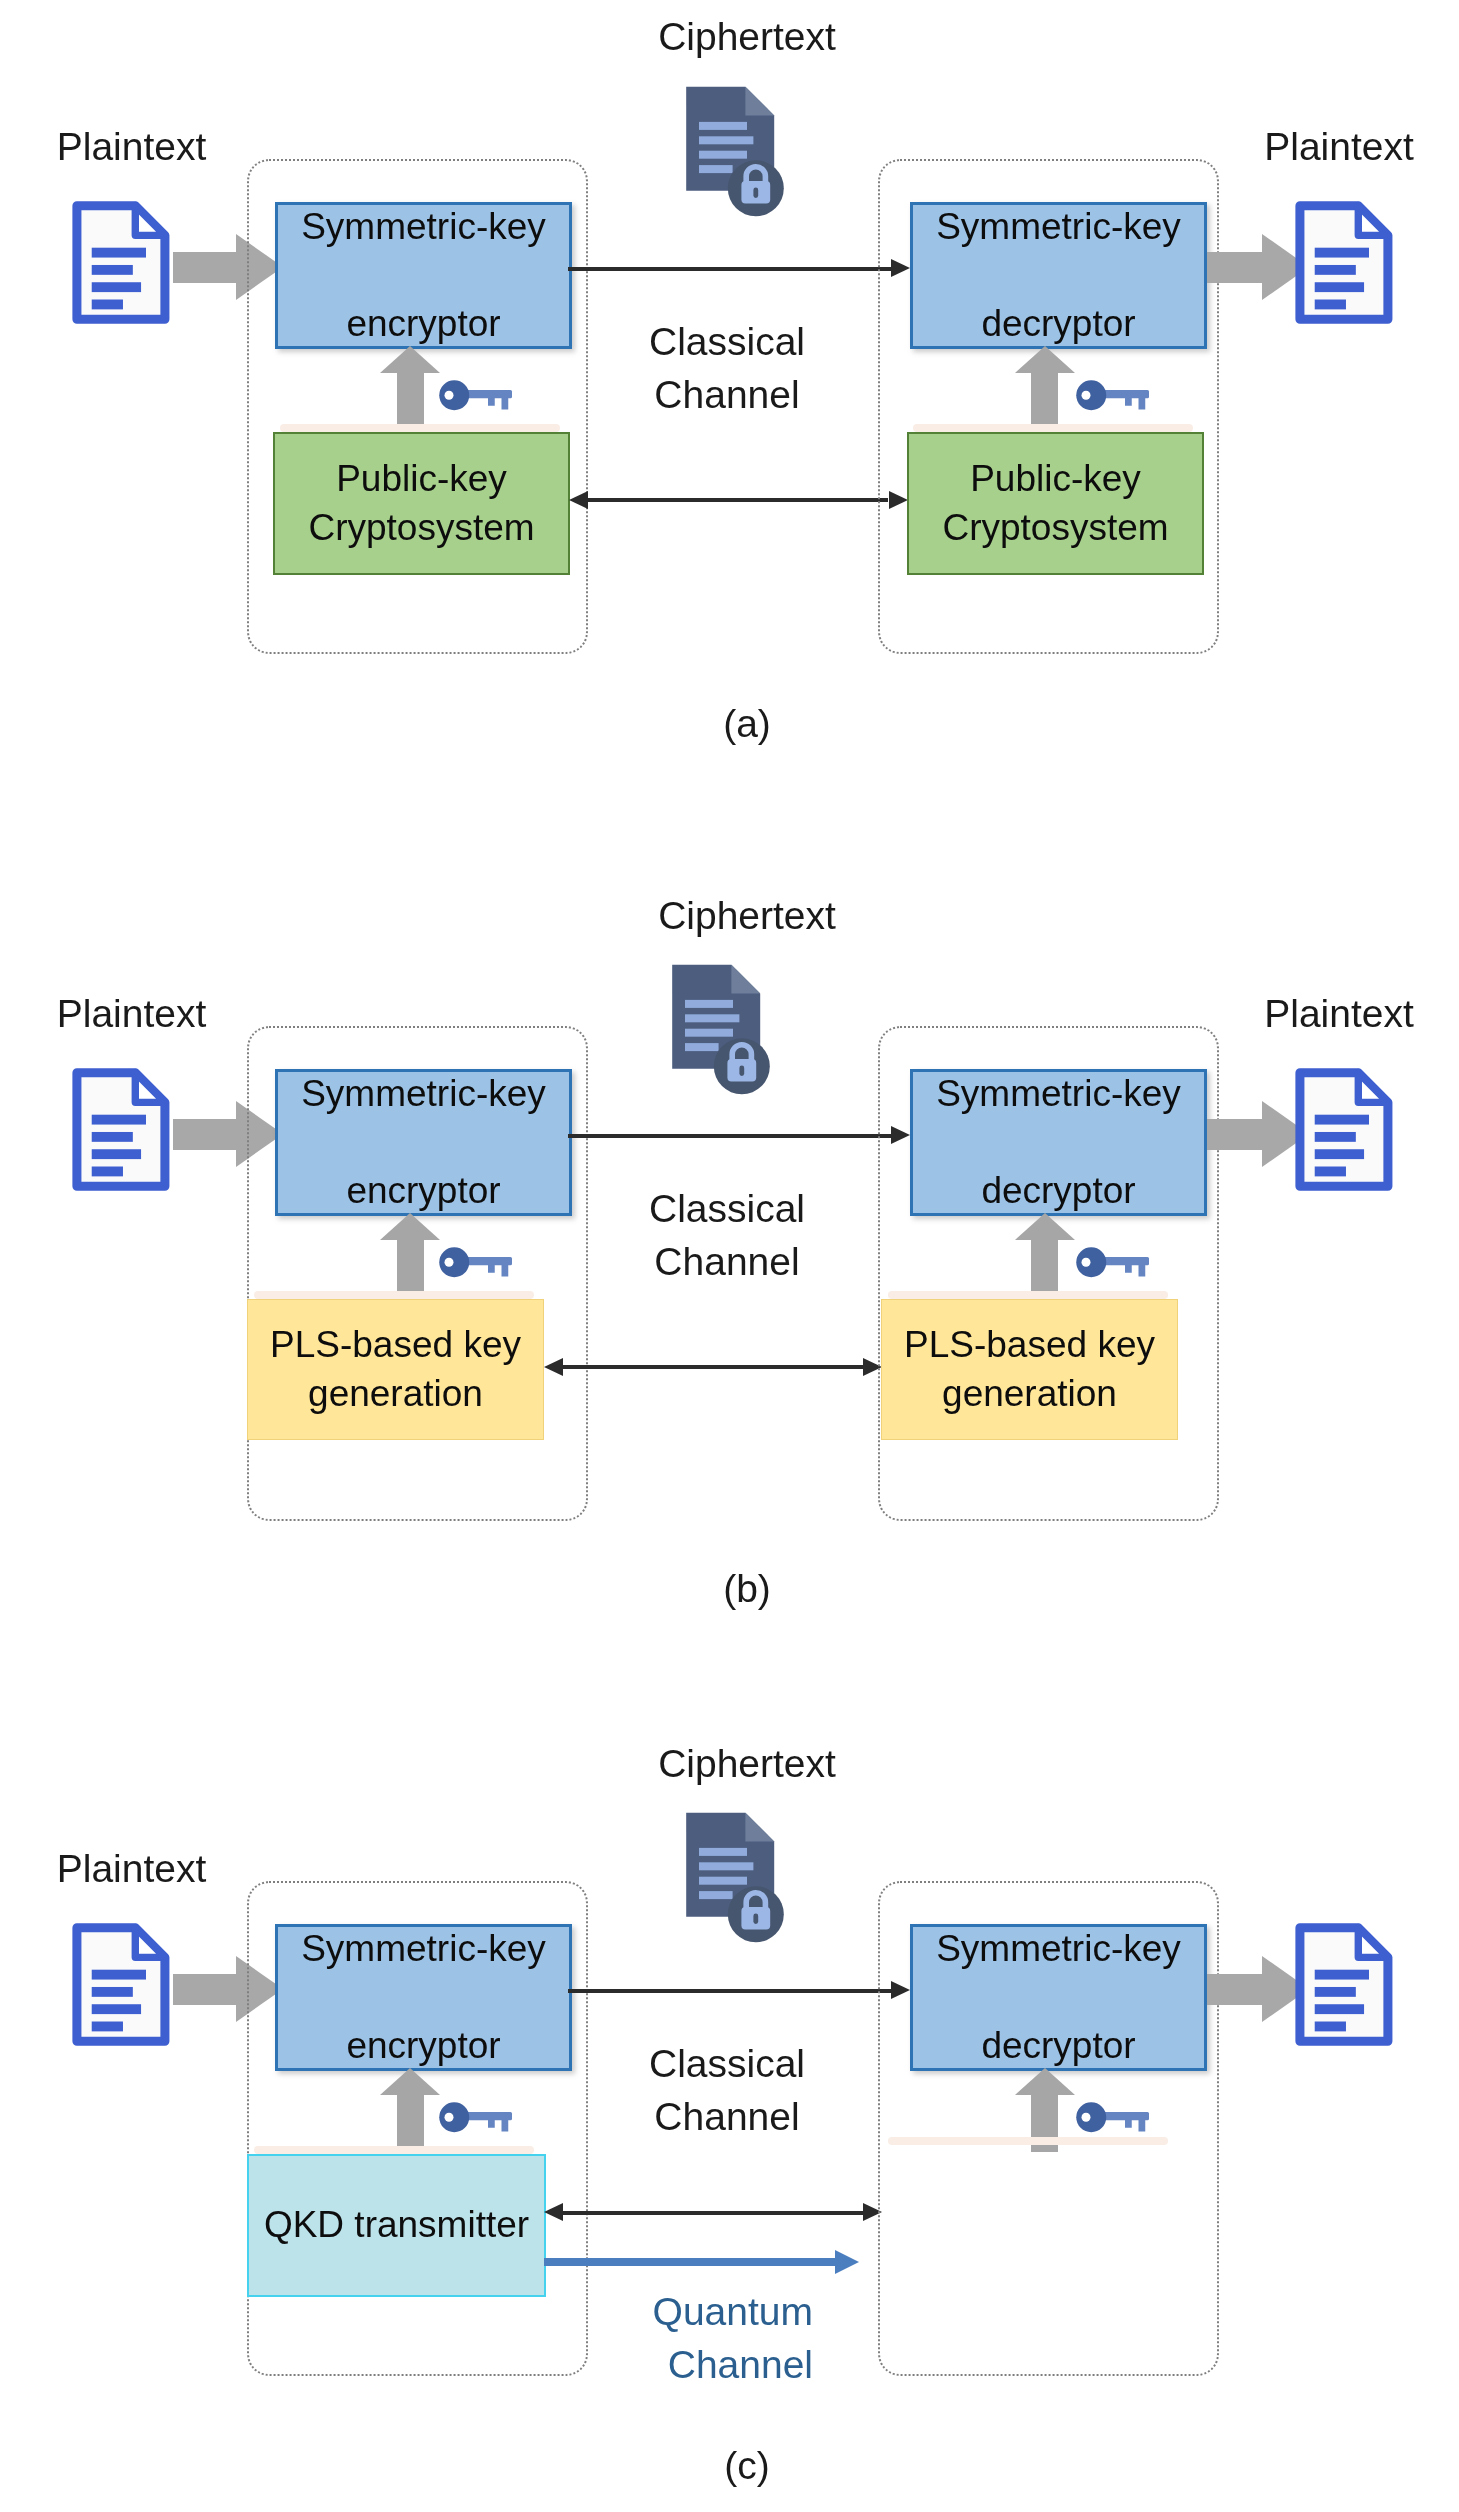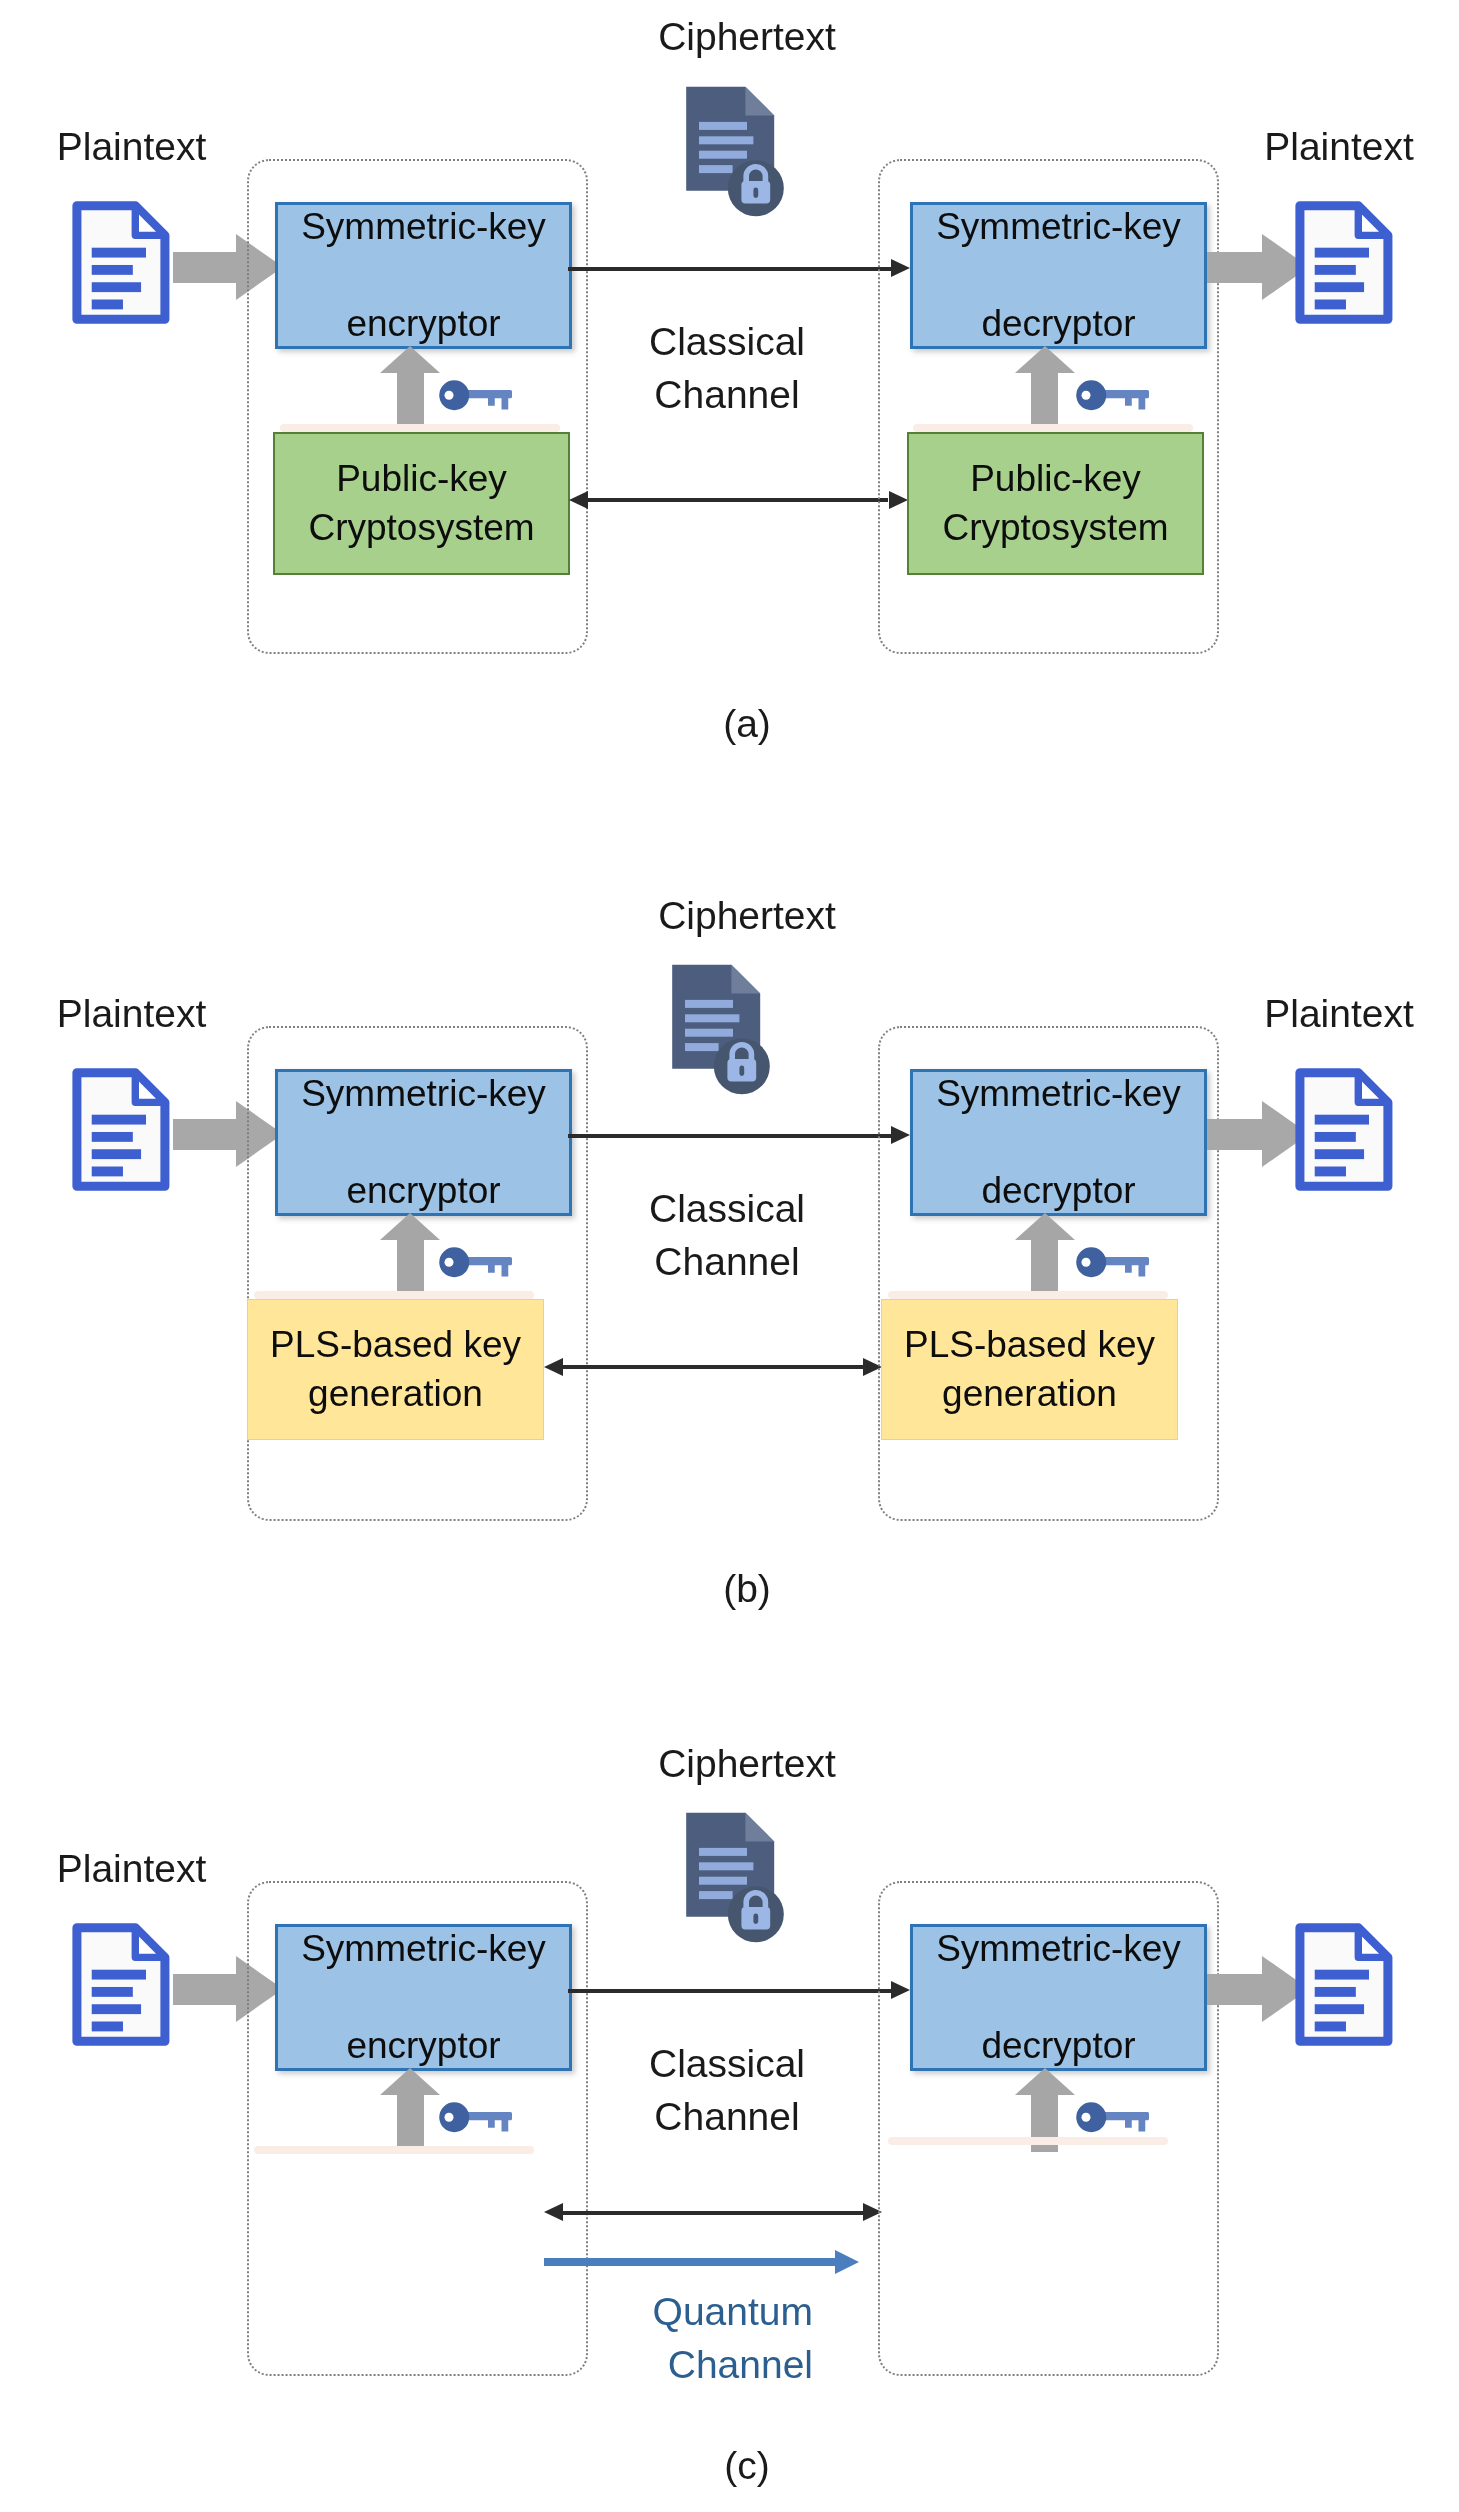--- a/index.html
+++ b/index.html
@@ -236,20 +236,23 @@
     <span>encryptor</span>
   </div>
 
   <div class="tri tri-up" style="left:380px;top:346px"></div>
   <div class="upshaft" style="left:397px;top:371px;height:59px"></div>
   <svg class="icon" style="left:437px;top:375px;width:81px;height:42px" viewBox="0 0 104 56">
       <use href="#sym-key"></use>
     </svg>
 
   <div class="halo" style="left:254px;top:424px;width:280px;height:7.6px"></div>
+  <div class="box box-cyan" style="left:247px;top:432px;width:295px;height:139px">
+    <span>QKD transmitter</span>
+  </div>
 
   <div class="lbl2" style="left:621px;top:315px;width:212px">
     <span style="display:block">Classical</span>
     <span style="display:block">Channel</span>
   </div>
 
   <div class="hline" style="left:568px;top:267px;width:324px"></div>
   <div class="tri tri-r" style="left:891px;top:259px"></div>
 
   <div class="tri tri-l" style="left:544px;top:481px"></div>

